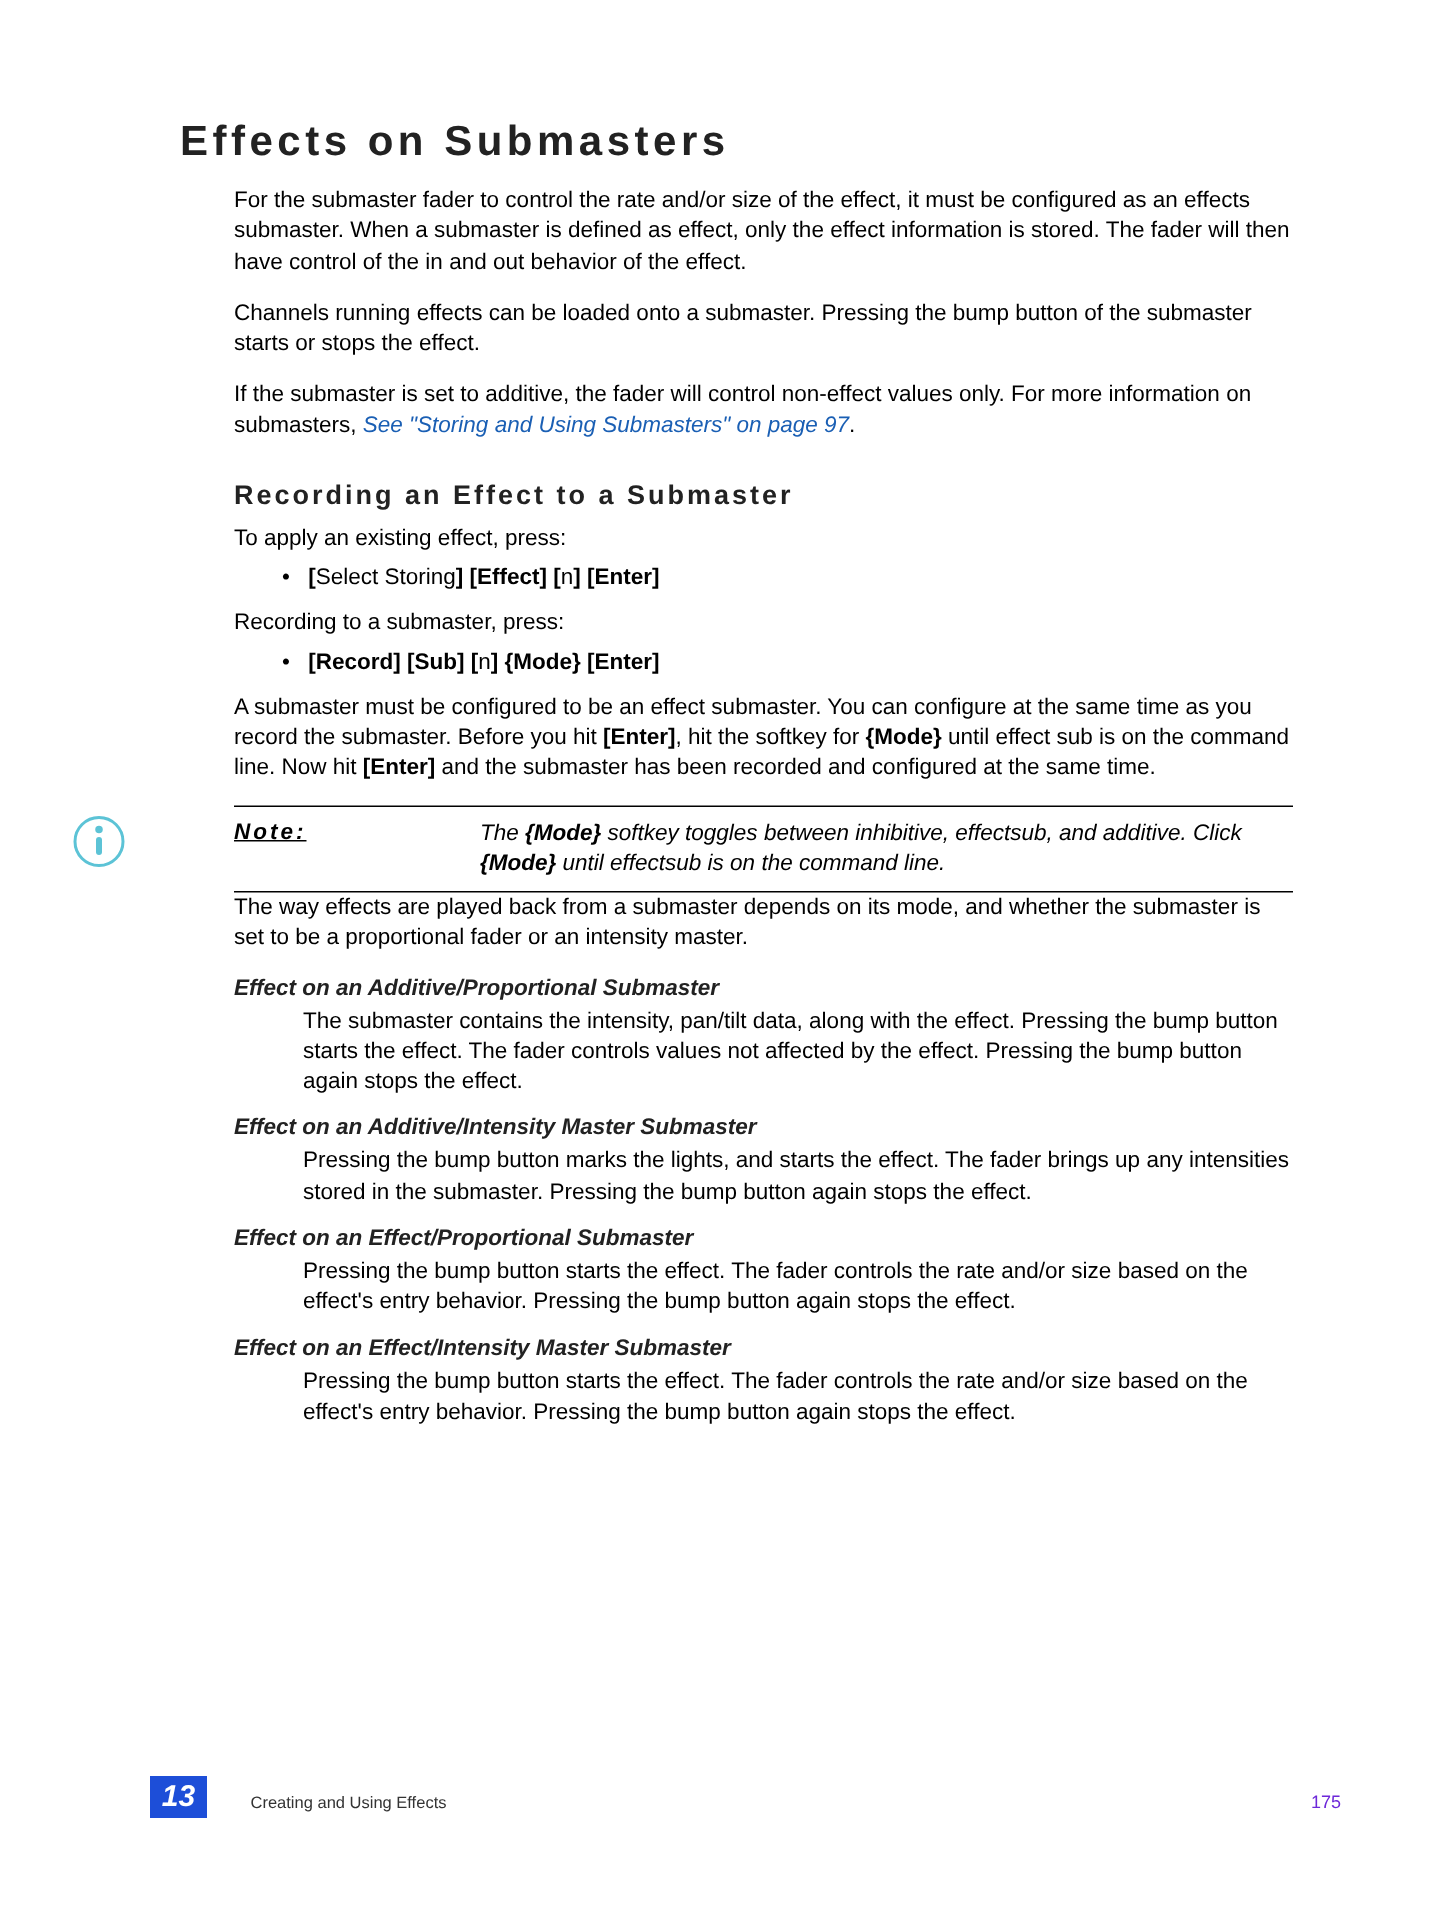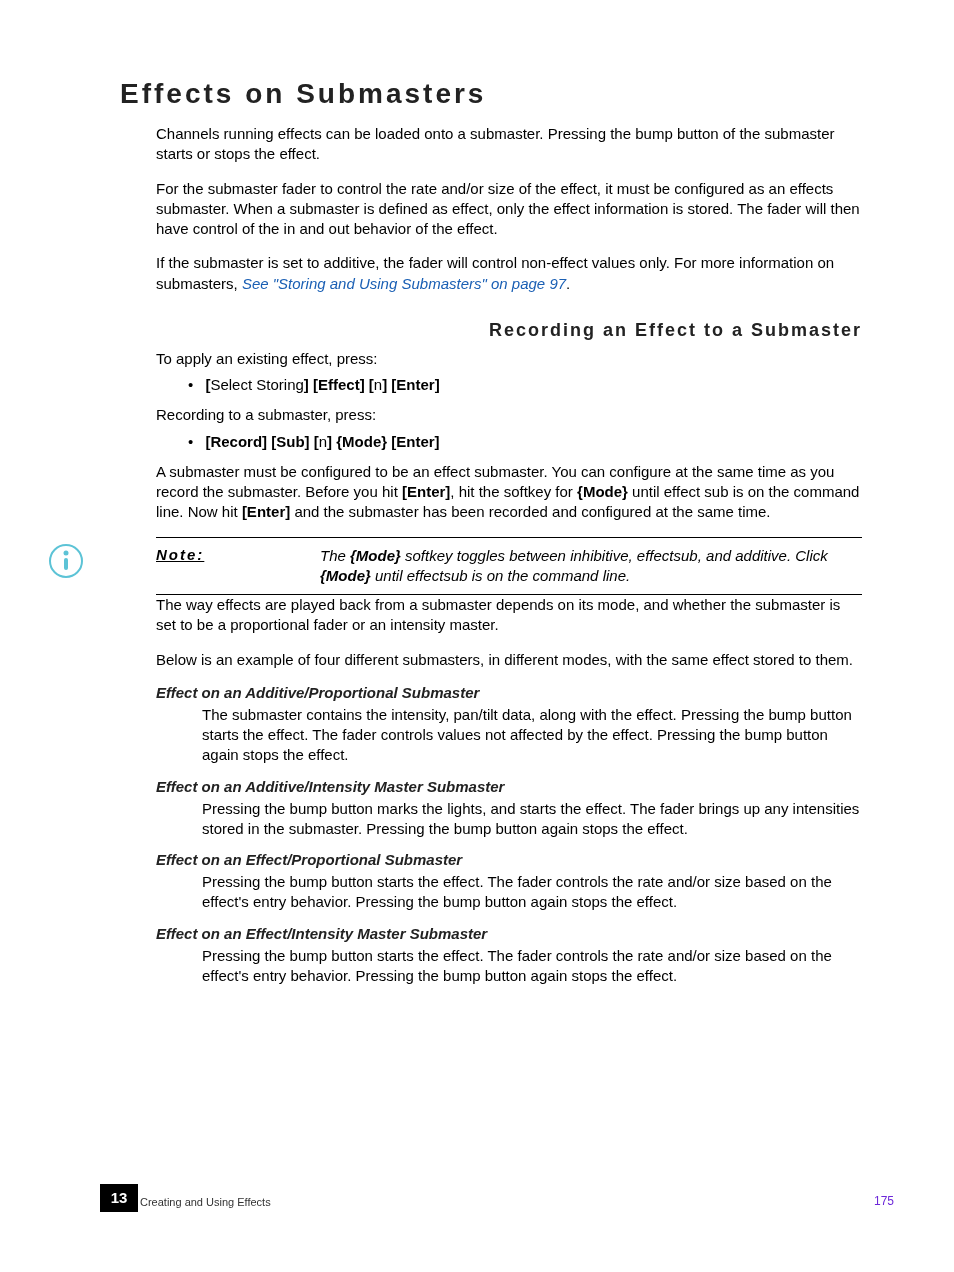--- a/index.html
+++ b/index.html
@@ -2,48 +2,48 @@
 <html><head>
 <meta charset="utf-8">
 <style>
   * { box-sizing: border-box; margin: 0; padding: 0; }
   html, body { width: 954px; height: 1272px; background: #fff; font-family: Arial, Helvetica, sans-serif; color: #000; }
   .page { position: relative; width: 954px; height: 1272px; padding: 78px 92px 60px 120px; }
   .content { margin-left: 36px; }
   h1.main-title { font-size: 28px; font-weight: bold; color: #222; letter-spacing: 3px; margin-bottom: 14px; margin-left: 0; }
   .para { font-size: 15px; line-height: 1.35; margin-bottom: 14px; }
   .link { color: #1a5fb4; font-style: italic; text-decoration: none; }
-  h2.sub { font-size: 18px; font-weight: bold; color: #222; letter-spacing: 2px; margin-top: 26px; margin-bottom: 8px; text-align: right; }
+  h2.sub { font-size: 18px; font-weight: bold; color: #222; letter-spacing: 2px; margin-top: 26px; margin-bottom: 8px; }
   .bullet { font-size: 15px; line-height: 1.35; margin: 6px 0 10px 46px; }
   .bullet::before { content: "•"; position: relative; left: -14px; margin-right: -6px; }
   .runin-bold { font-weight: bold; }
   .note-divider { border: none; border-top: 1px solid #000; margin: 0; }
   .note-block { display: flex; padding: 8px 0; gap: 34px; }
   .note-label { width: 130px; font-weight: bold; font-style: italic; text-decoration: underline; font-size: 15px; letter-spacing: 2px; }
   .note-body { flex: 1; font-style: italic; font-size: 15px; line-height: 1.35; }
   .note-wrap { margin-top: 10px; }
   .note-icon-wrap { position: absolute; left: 50px; width: 40px; }
   h3.item { font-size: 15px; font-weight: bold; font-style: italic; color: #222; margin-top: 12px; margin-bottom: 4px; }
   .item-body { font-size: 15px; line-height: 1.35; margin: 0 0 10px 46px; }
   .footer { position: absolute; left: 0; right: 0; bottom: 60px; height: 28px; }
-  .chapnum { position: absolute; left: 100px; bottom: 0; width: 38px; height: 28px; background: #000000; color: #fff; font-weight: bold; font-size: 15px; text-align: center; line-height: 28px; font-family: Arial, sans-serif; }
-  .sectname { position: absolute; left: 140px; bottom: 4px; font-size: 11px; color: #333; }
+  .chapnum { position: absolute; left: 100px; bottom: 0; width: 38px; height: 28px; background: #1d4ed8; color: #fff; font-weight: bold; font-style: italic; font-size: 20px; text-align: center; line-height: 28px; font-family: Arial, sans-serif; }
+  .sectname { position: absolute; left: 167px; bottom: 4px; font-size: 11px; color: #333; }
   .pagenum { position: absolute; right: 60px; bottom: 4px; font-size: 12px; color: #6d28d9; }
 </style>
 </head>
 <body>
 
 <div class="page">
 
   <h1 class="main-title">Effects on Submasters</h1>
 
   <div class="content">
 
+    <p class="para">For the submaster fader to control the rate and/or size of the effect, it must be configured as an effects submaster. When a submaster is defined as effect, only the effect information is stored. The fader will then have control of the in and out behavior of the effect.</p>
     <p class="para">Channels running effects can be loaded onto a submaster. Pressing the bump button of the submaster starts or stops the effect.</p>
-    <p class="para">For the submaster fader to control the rate and/or size of the effect, it must be configured as an effects submaster. When a submaster is defined as effect, only the effect information is stored. The fader will then have control of the in and out behavior of the effect.</p>
     <p class="para">
       <span>If the submaster is set to additive, the fader will control non-effect values only. For more information on submasters, </span><a class="link">See "Storing and Using Submasters" on page 97</a><span>.</span>
     </p>
 
     <h2 class="sub">Recording an Effect to a Submaster</h2>
     <p class="para" style="margin-bottom:6px">To apply an existing effect, press:</p>
     <p class="bullet">
       <span class="runin-bold">[</span><span>Select Storing</span><span class="runin-bold">] [Effect] [</span><span>n</span><span class="runin-bold">] [Enter]</span>
     </p>
     <p class="para" style="margin-bottom:6px">Recording to a submaster, press:</p>
@@ -66,21 +66,20 @@
       <div class="note-block">
         <div class="note-label">Note:</div>
         <div class="note-body">
           <span>The </span><span class="runin-bold">{Mode}</span><span> softkey toggles between inhibitive, effectsub, and additive. Click </span><span class="runin-bold">{Mode}</span><span> until effectsub is on the command line.</span>
         </div>
       </div>
       <hr class="note-divider">
     </div>
 
     <p class="para">The way effects are played back from a submaster depends on its mode, and whether the submaster is set to be a proportional fader or an intensity master.</p>
-    <p class="para">Below is an example of four different submasters, in different modes, with the same effect stored to them.</p>
 
     <h3 class="item">Effect on an Additive/Proportional Submaster</h3>
     <p class="item-body">The submaster contains the intensity, pan/tilt data, along with the effect. Pressing the bump button starts the effect. The fader controls values not affected by the effect. Pressing the bump button again stops the effect.</p>
 
     <h3 class="item">Effect on an Additive/Intensity Master Submaster</h3>
     <p class="item-body">Pressing the bump button marks the lights, and starts the effect. The fader brings up any intensities stored in the submaster. Pressing the bump button again stops the effect.</p>
 
     <h3 class="item">Effect on an Effect/Proportional Submaster</h3>
     <p class="item-body">Pressing the bump button starts the effect. The fader controls the rate and/or size based on the effect's entry behavior. Pressing the bump button again stops the effect.</p>
 

